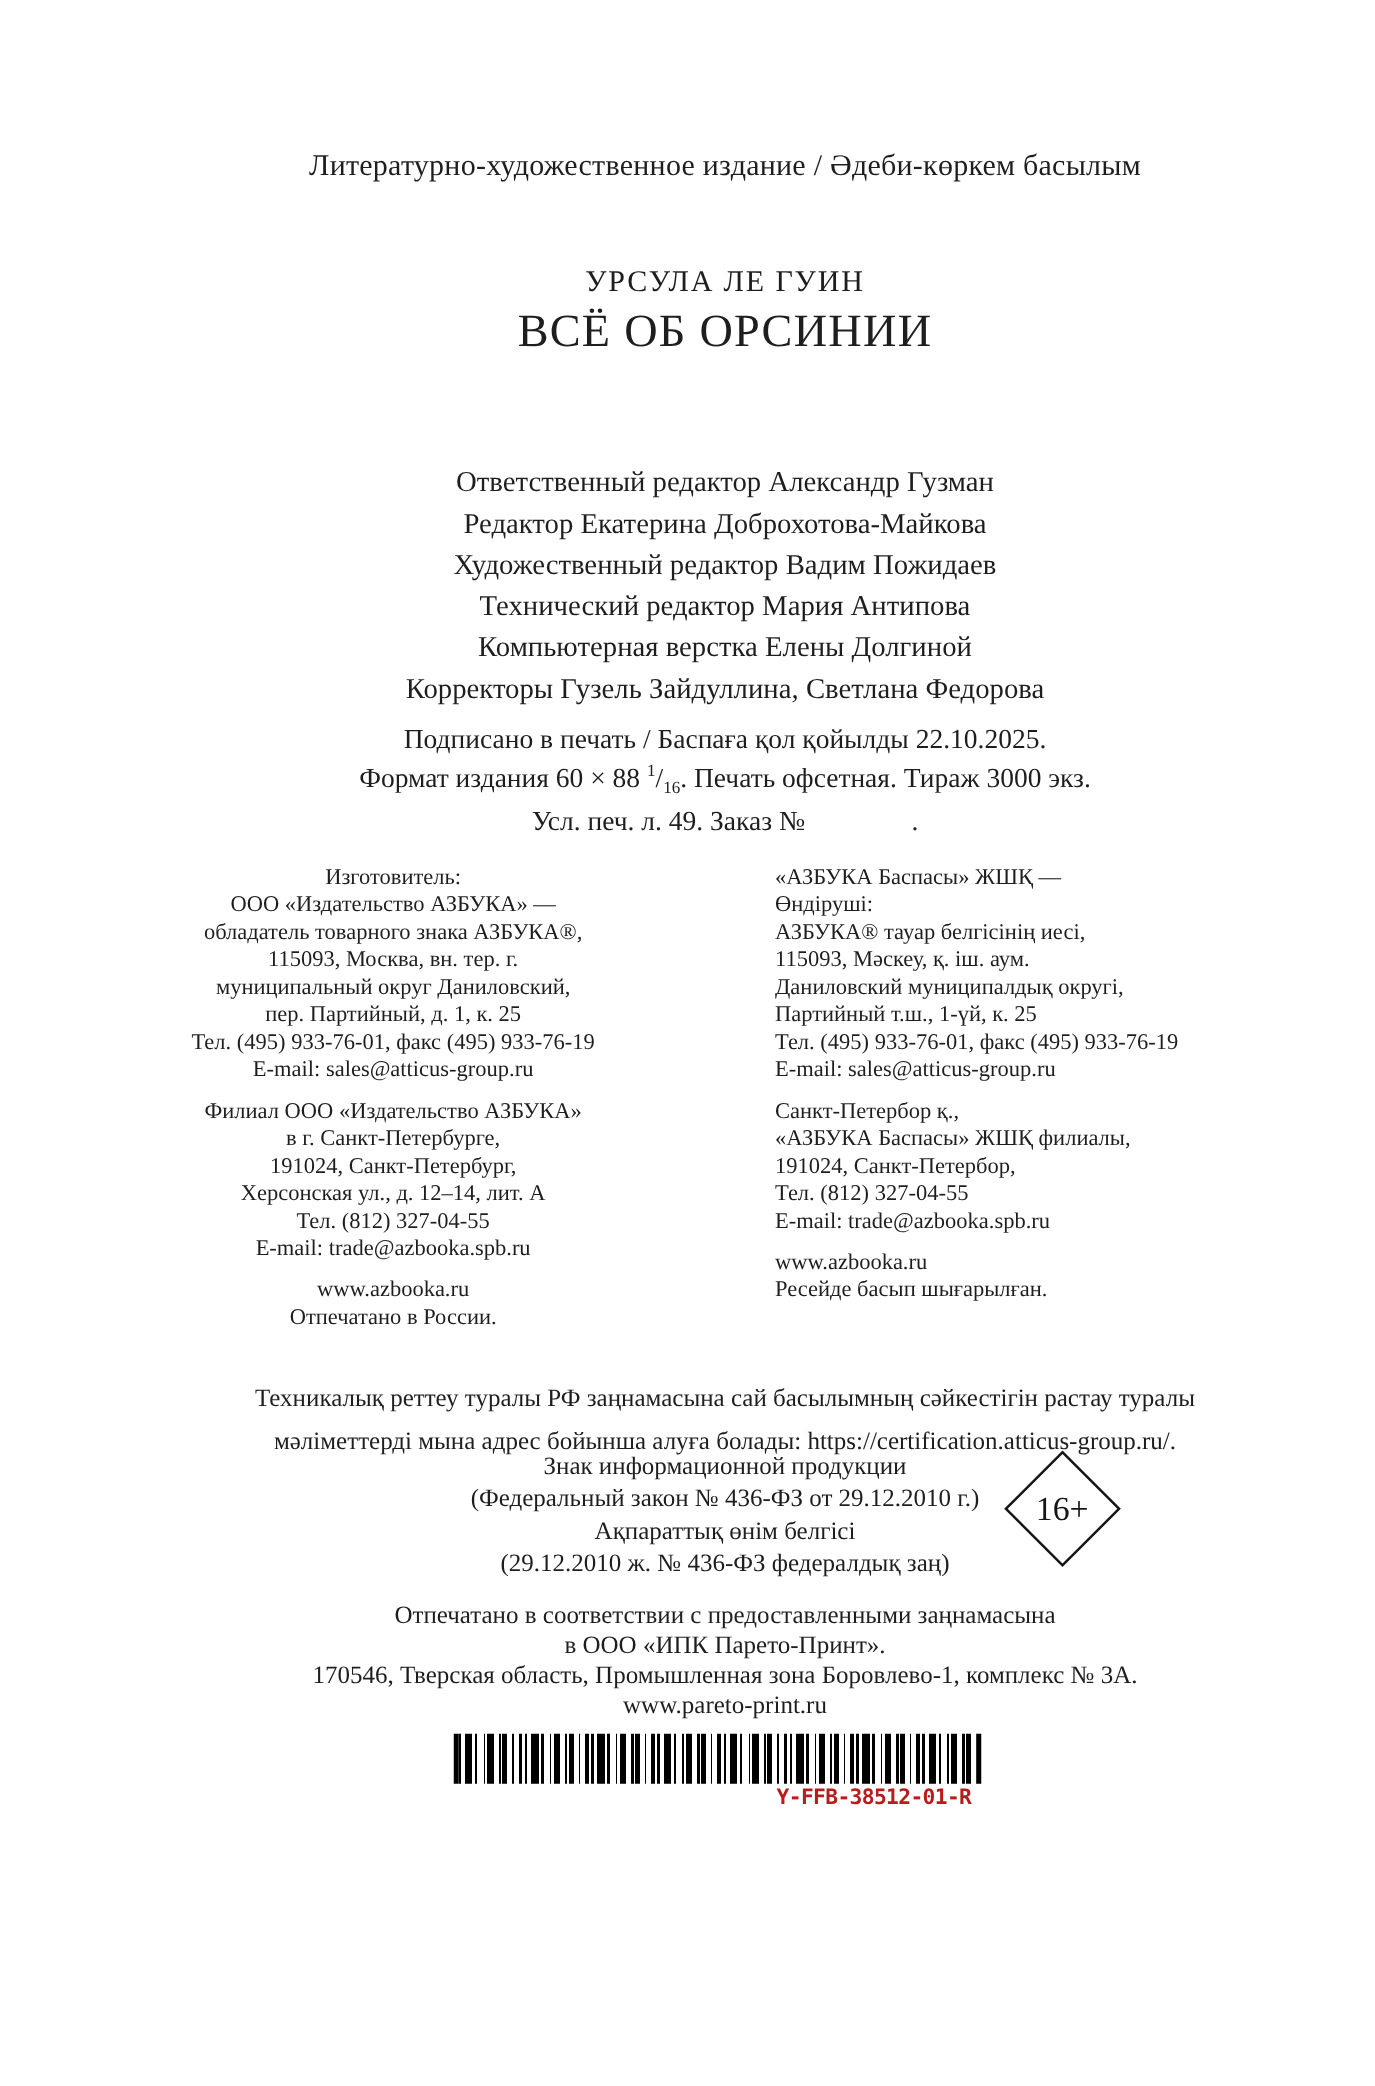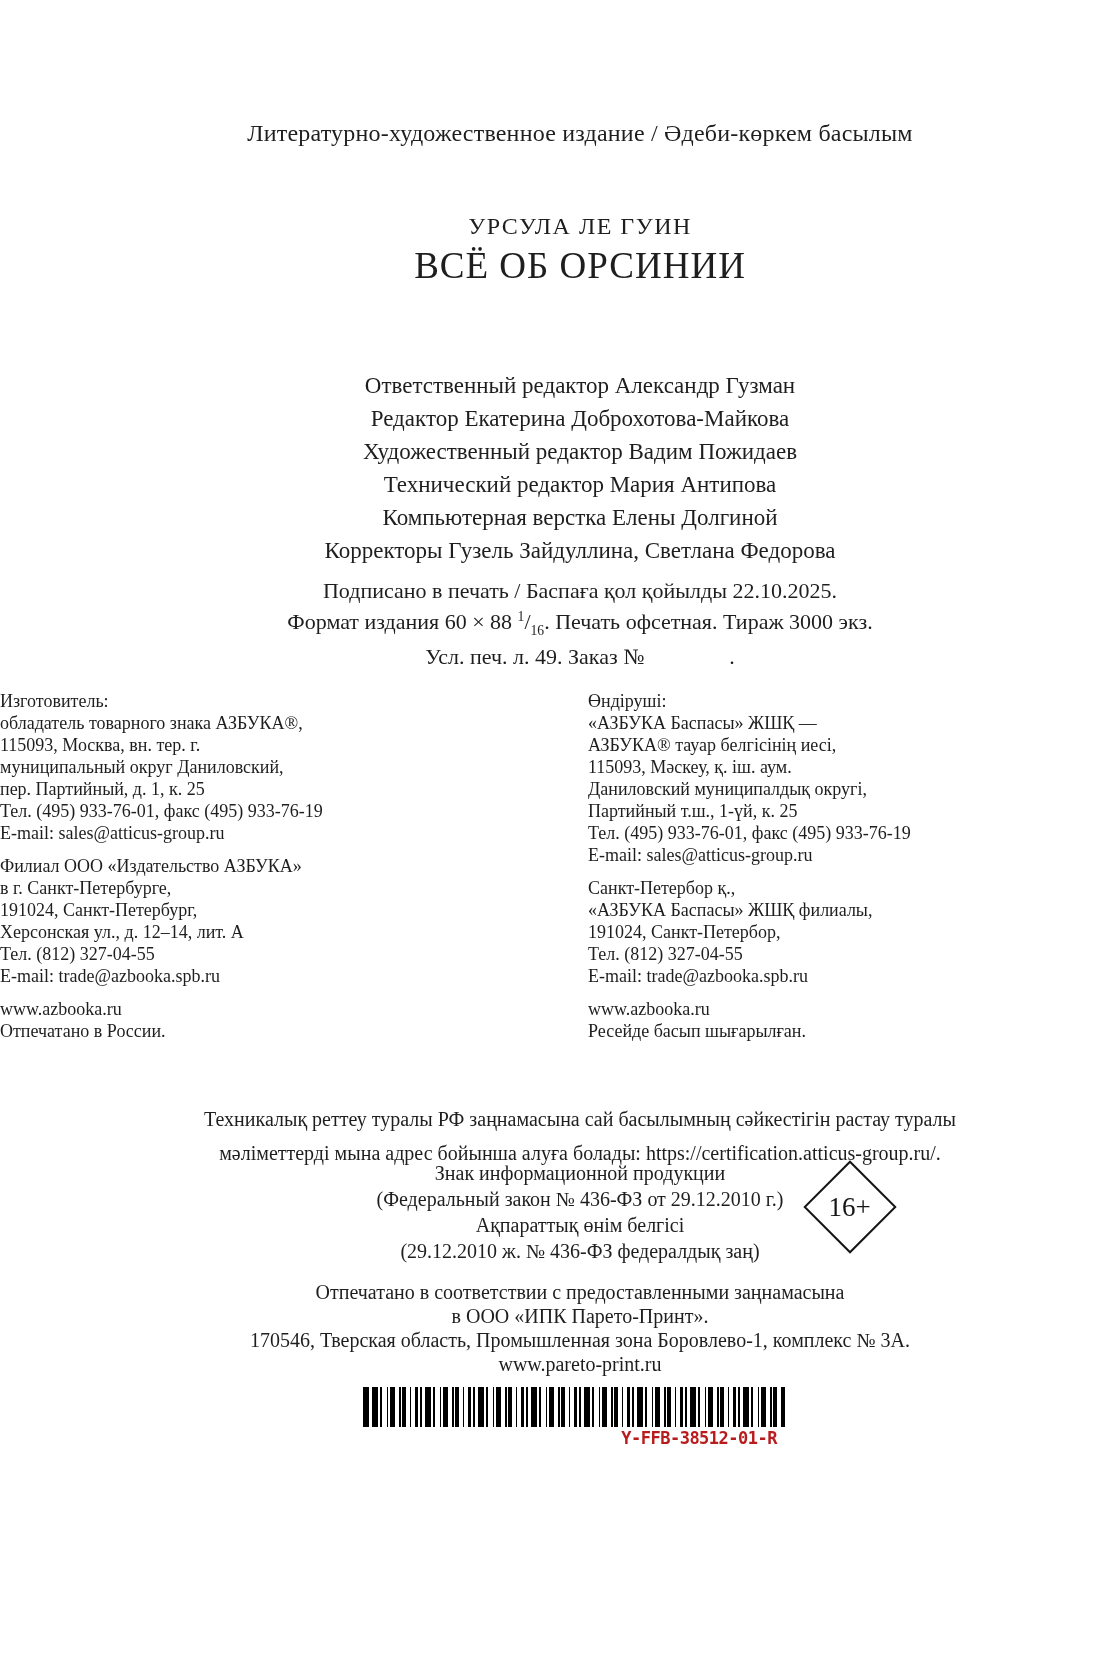--- a/index.html
+++ b/index.html
@@ -24,21 +24,21 @@
   .credits { top: 369px; font-size: 23px; line-height: 33px; }
 
   .print-info { top: 578px; font-size: 22px; line-height: 26px; }
   .print-info sup { font-size: 0.62em; vertical-align: super; }
   .print-info sub { font-size: 0.62em; vertical-align: sub; }
   .order-blank { display: inline-block; width: 85px; }
 
   
   .cols { position: absolute; top: 690px; left: 0; width: 1100px; display: flex; }
   .col { font-size: 18px; line-height: 22px; }
-  .col-left  { width: 565px; text-align: left; }
+  .col-left  { width: 565px; text-align: center; padding-left: 32px; }
   .col-right { margin-left: 23px; width: 480px; text-align: left; }
   .grp { margin-bottom: 11px; }
 
   .certification { top: 1102px; font-size: 20px; line-height: 34px; }
 
   .age-mark { top: 1160px; font-size: 20px; line-height: 26px; }
 
   .age-badge {
     position: absolute; left: 817px; top: 1174px;
     width: 62px; height: 62px;
@@ -105,20 +105,21 @@
   <div class="cblock print-info">
     <div>Подписано в печать / Баспаға қол қойылды 22.10.2025.</div>
     <div><span>Формат издания 60 × 88 </span><sup>1</sup><span>/</span><sub>16</sub><span>. Печать офсетная. Тираж 3000 экз.</span></div>
     <div><span>Усл. печ. л. 49. Заказ №</span><span class="order-blank"></span><span>.</span></div>
   </div>
 
   <div class="cols">
     <div class="col col-left">
       <div class="grp">
           <div>Изготовитель:</div>
+          <div>ООО «Издательство АЗБУКА» —</div>
           <div>обладатель товарного знака АЗБУКА®,</div>
           <div>115093, Москва, вн. тер. г.</div>
           <div>муниципальный округ Даниловский,</div>
           <div>пер. Партийный, д. 1, к. 25</div>
           <div>Тел. (495) 933-76-01, факс (495) 933-76-19</div>
           <div>E-mail: sales@atticus-group.ru</div>
         </div>
       <div class="grp">
           <div>Филиал ООО «Издательство АЗБУКА»</div>
           <div>в г. Санкт-Петербурге,</div>
@@ -127,22 +128,22 @@
           <div>Тел. (812) 327-04-55</div>
           <div>E-mail: trade@azbooka.spb.ru</div>
         </div>
       <div class="grp">
           <div>www.azbooka.ru</div>
           <div>Отпечатано в России.</div>
         </div>
     </div>
     <div class="col col-right">
       <div class="grp">
+          <div>«АЗБУКА Баспасы» ЖШҚ —</div>
           <div>Өндіруші:</div>
-          <div>«АЗБУКА Баспасы» ЖШҚ —</div>
           <div>АЗБУКА® тауар белгісінің иесі,</div>
           <div>115093, Мәскеу, қ. іш. аум.</div>
           <div>Даниловский муниципалдық округі,</div>
           <div>Партийный т.ш., 1-үй, к. 25</div>
           <div>Тел. (495) 933-76-01, факс (495) 933-76-19</div>
           <div>E-mail: sales@atticus-group.ru</div>
         </div>
       <div class="grp">
           <div>Санкт-Петербор қ.,</div>
           <div>«АЗБУКА Баспасы» ЖШҚ филиалы,</div>

